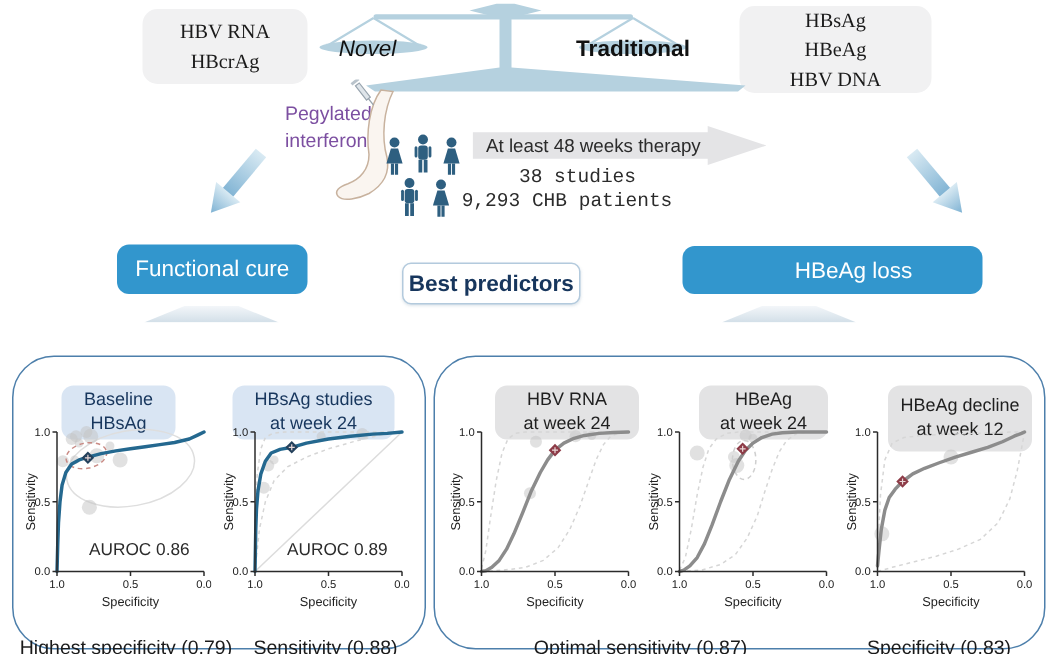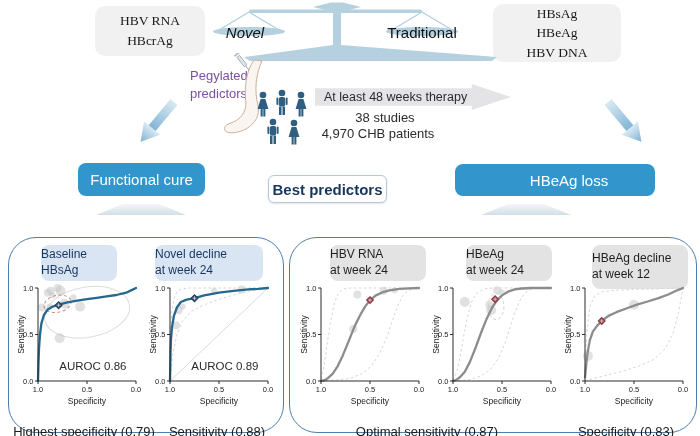--- a/index.html
+++ b/index.html
@@ -7,32 +7,32 @@
           font-family:"Liberation Sans",sans-serif;color:#1a1a1a;}
   .abs{position:absolute;}
   .serif-box{background:#f1f1f2;border-radius:10px;text-align:center;
              font-family:"Liberation Serif",serif;font-size:13.5px;color:#1a1a1a;
              display:flex;flex-direction:column;justify-content:center;line-height:1.45;}
   .scale-label{font-size:15px;color:#111;text-align:center;}
   .purple-label{font-size:13px;color:#7c4fa1;line-height:1.35;}
   .therapy-arrow-bg{background:#e4e4e6;
       clip-path:polygon(0 16%,80% 16%,80% 0,100% 50%,80% 100%,80% 84%,0 84%);}
   .therapy-text{font-size:12.5px;color:#2b2b2b;white-space:nowrap;}
-  .stat-text{font-size:13px;color:#2b2b2b;text-align:center;}
+  .stat-text{font-size:13px;color:#2b2b2b;text-align:center;font-family:Liberation Mono, monospace;}
   .outcome-btn{background:#3296cd;border-radius:8px;color:#fff;font-size:15px;
                display:flex;align-items:center;justify-content:center;}
   .best-pred{background:#fff;border:1.5px solid #b3cadd;border-radius:6px;
              box-shadow:0 1px 2px rgba(120,150,175,.25);
              color:#17365d;font-weight:bold;font-size:15px;
              display:flex;align-items:center;justify-content:center;}
   .pedestal{background:linear-gradient(180deg,#f0f4f8,#c7d7e2);
             clip-path:polygon(30% 0,70% 0,100% 100%,0 100%);opacity:.8;}
   .panel{border:1.5px solid #4d7fab;border-radius:28px;background:#fff;}
-  .chip{border-radius:8px;font-size:12px;line-height:1.3;
-        display:flex;flex-direction:column;justify-content:center;}
+  .chip{border-radius:8px;text-align:center;font-size:12px;line-height:1.3;
+        display:flex;flex-direction:column;justify-content:center;margin-top:12px;}
   .chip-blue{background:#d9e5f3;color:#17365d;}
   .chip-gray{background:#e3e3e4;color:#1f1f1f;}
   .caption{font-size:13px;color:#1a1a1a;text-align:center;margin-top:16px;}
   svg text{font-family:"Liberation Sans",sans-serif;}
 </style>
 </head>
 <body>
 
 <div class="canvas">
 
@@ -55,25 +55,25 @@
       <ellipse cx="54" cy="31.5" rx="36" ry="4.5"></ellipse>
       <ellipse cx="227" cy="31.5" rx="36" ry="4.5"></ellipse>
       <polygon points="138,45 146,45 302,57 297,61 55,61 49,57"></polygon>
     </g>
     <g stroke="#b5d1df" stroke-width="1.4" fill="none">
       <path d="M54,12 L24,30 M54,12 L84,30"></path>
       <path d="M227,12 L197,30 M227,12 L257,30"></path>
     </g>
   </svg>
   <div class="abs scale-label" style="left:205px;top:24px;width:80px;font-style:italic;">Novel</div>
-  <div class="abs scale-label" style="left:372px;top:24px;width:100px;">Traditional</div>
+  <div class="abs scale-label" style="left:372px;top:24px;width:100px;font-weight:bold;">Traditional</div>
 
   <div class="abs purple-label" style="left:190px;top:67px;width:70px;">
     <div>Pegylated</div>
-    <div>predictors</div>
+    <div>interferon</div>
   </div>
 
   <svg class="abs" style="left:212px;top:53px;" width="72" height="88" viewBox="0 0 72 88">
     <path d="M50,8 C44,20 42,38 46,52 C48,62 44,70 34,76 C27,79.5 17,81.5 13.5,78
              C10.5,74.5 14,71.5 20,69.5 C28,66.5 34,60 34,50 C32,36 34,18 42,7 Z" fill="#faf5f0" stroke="#c8b29e" stroke-width="1"></path>
     <g transform="translate(33,12) rotate(-38)">
       <rect x="-1.6" y="-11" width="3.2" height="12" fill="#dfe5ea" stroke="#98a4ae" stroke-width="0.8"></rect>
       <line x1="0" y1="1" x2="0" y2="6.5" stroke="#98a4ae" stroke-width="0.9"></line>
       <rect x="-3" y="-14.5" width="6" height="2" fill="#b9c3cb"></rect>
     </g>
@@ -113,21 +113,21 @@
         <polygon points="-2.4,4 2.4,4 5.4,14 -5.4,14"></polygon>
       <rect x="-2.4" y="14" width="2.1" height="7.5"></rect>
         <rect x="0.3" y="14" width="2.1" height="7.5"></rect>
     </g>
   </svg>
 
   <div class="abs therapy-arrow-bg" style="left:315px;top:84px;width:196px;height:26px;"></div>
   <div class="abs therapy-text" style="left:324px;top:90px;">At least 48 weeks therapy</div>
 
   <div class="abs stat-text" style="left:320px;top:110px;width:130px;">38 studies</div>
-  <div class="abs stat-text" style="left:303px;top:126px;width:150px;">4,970 CHB patients</div>
+  <div class="abs stat-text" style="left:303px;top:126px;width:150px;">9,293 CHB patients</div>
 
   <svg class="abs" style="left:0;top:0;" width="700" height="220" viewBox="0 0 700 220">
     <defs>
       <linearGradient id="bluegrad" x1="0" y1="0" x2="0" y2="1">
         <stop offset="0" stop-color="#d9eaf3"></stop>
           <stop offset="1" stop-color="#7eb2d3"></stop>
       </linearGradient>
     </defs>
     <g transform="translate(174,102) rotate(40)">
       <rect x="-4.5" y="0" width="9" height="36" fill="url(#bluegrad)"></rect>
@@ -145,21 +145,21 @@
 
   <div class="abs pedestal" style="left:96px;top:204px;width:90px;height:11px;"></div>
   <div class="abs pedestal" style="left:481px;top:204px;width:90px;height:11px;"></div>
 
   <div class="abs panel" style="left:8px;top:237px;width:274px;height:194px;">
     <div class="abs chip chip-blue" style="left:32px;top:7px;width:76px;height:36px;">
       <div>Baseline</div>
       <div>HBsAg</div>
     </div>
     <div class="abs chip chip-blue" style="left:146px;top:7px;width:108px;height:36px;">
-      <div>Novel decline</div>
+      <div>HBsAg studies</div>
       <div>at week 24</div>
     </div>
     <div class="abs" style="left:8px;top:44px;"><svg width="124" height="124" viewBox="0 0 124 124">
           <ellipse cx="70" cy="30.2" rx="43.1" ry="25.1" fill="none" stroke="#dedede" stroke-width="1" transform="rotate(-10 70 30.2)"></ellipse>
           <circle cx="24.9" cy="25.5" r="4" fill="#c4c4c4" opacity="0.5"></circle>
           <circle cx="30.8" cy="10.7" r="4" fill="#c4c4c4" opacity="0.5"></circle>
           <circle cx="33.7" cy="8.8" r="4" fill="#c4c4c4" opacity="0.5"></circle>
           <circle cx="35.7" cy="13.4" r="3" fill="#c4c4c4" opacity="0.5"></circle>
           <circle cx="40.6" cy="6" r="4" fill="#c4c4c4" opacity="0.5"></circle>
           <circle cx="43.5" cy="8.8" r="5" fill="#c4c4c4" opacity="0.5"></circle>

